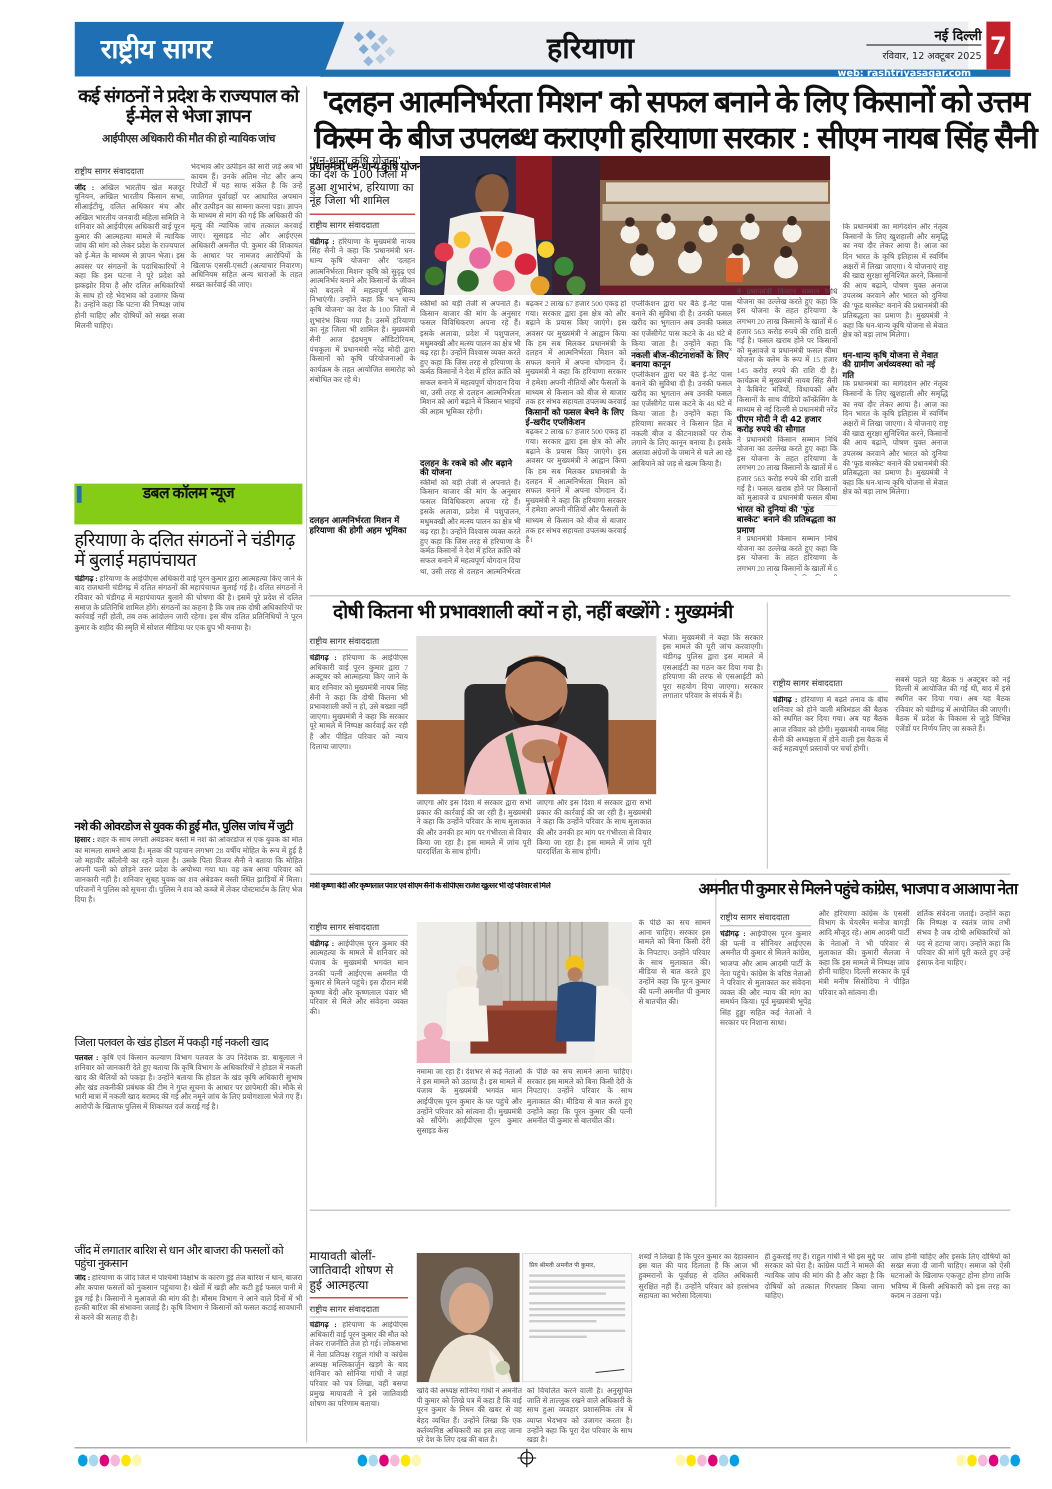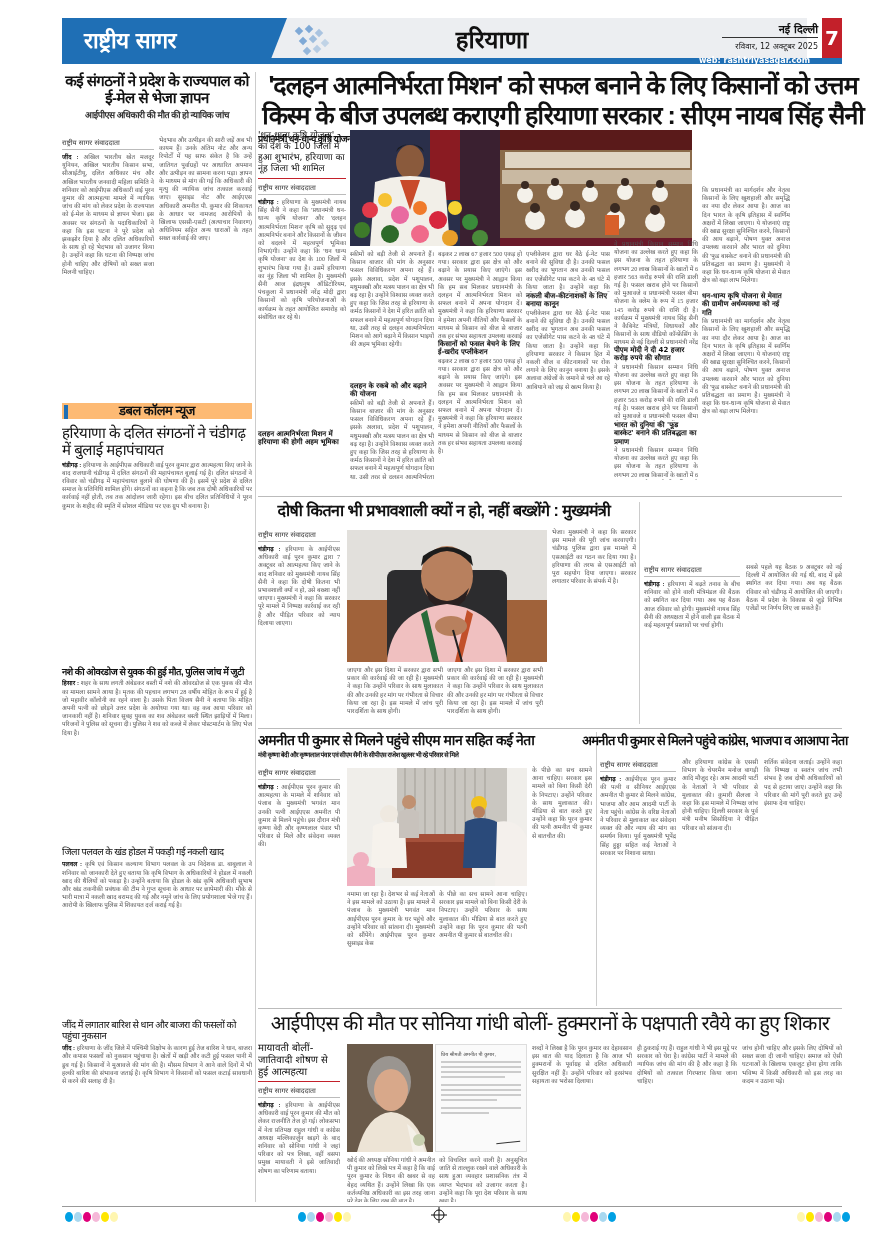--- a/index.html
+++ b/index.html
@@ -16,21 +16,21 @@
     font-weight: bold; font-size: 22px; letter-spacing: -0.5px; }
   .mast-mid { position: absolute; left: 205px; top: 0; width: 540px; height: 40px; background: #eceef1; }
   .mast-dots { position: absolute; left: 232px; top: 8px; width: 50px; height: 30px; }
   .mast-dots span { position: absolute; width: 6px; height: 6px; background: #7fa9d6; transform: rotate(45deg); }
   .mast-section { position: absolute; left: 330px; top: 4px; width: 200px; text-align: center;
     font-size: 24px; font-weight: bold; color: #111; }
   .mast-bar { position: absolute; left: 205px; top: 40px; width: 575px; height: 6px; background: #1f6fb5; }
   .mast-city { position: absolute; left: 660px; top: 3px; width: 96px; text-align: right; font-size: 11px;
     font-weight: bold; color: #111; border-bottom: 1px solid #333; padding-bottom: 1px; }
   .mast-date { position: absolute; left: 650px; top: 22px; width: 106px; text-align: right; font-size: 8px; color: #222; }
-  .mast-web { position: absolute; left: 615px; top: 38px; width: 155px; text-align: center; font-size: 8px; color: #fff; font-weight: bold; }
+  .mast-web { position: absolute; left: 636px; top: 38px; width: 155px; text-align: left; font-size: 8px; color: #fff; font-weight: bold; }
   .mast-pg { position: absolute; left: 760px; top: 0; width: 20px; height: 40px; background: #c3202a; color: #fff;
     font-size: 20px; font-weight: bold; text-align: center; line-height: 40px; }
 
   
   .abs { position: absolute; }
   .hl { font-weight: bold; color: #111; line-height: 1.15; font-family: "Liberation Sans", sans-serif; letter-spacing: -0.5px; }
   .byline { font-size: 7px; color: #333; text-align: left; padding: 2px 0; border-bottom: 1px solid #bbb; }
   .txt { font-size: 6.2px; line-height: 8.2px; color: #555; text-align: justify; overflow: hidden; font-family: "Liberation Serif", serif; }
   .txt b { color: #111; }
   .subhd { font-size: 7px; font-weight: bold; color: #111; line-height: 8.4px; }
@@ -79,21 +79,21 @@
       <div class="txt" style="height:250px;margin-top:3px;"><b>जींद :</b> <span>अखिल भारतीय खेत मजदूर यूनियन, अखिल भारतीय किसान सभा, सीआईटीयू, दलित अधिकार मंच और अखिल भारतीय जनवादी महिला समिति ने शनिवार को आईपीएस अधिकारी वाई पूरन कुमार की आत्महत्या मामले में न्यायिक जांच की मांग को लेकर प्रदेश के राज्यपाल को ई-मेल के माध्यम से ज्ञापन भेजा। इस अवसर पर संगठनों के पदाधिकारियों ने कहा कि इस घटना ने पूरे प्रदेश को झकझोर दिया है और दलित अधिकारियों के साथ हो रहे भेदभाव को उजागर किया है। उन्होंने कहा कि घटना की निष्पक्ष जांच होनी चाहिए और दोषियों को सख्त सजा मिलनी चाहिए।</span></div>
     </div>
     <div class="abs" style="left:97px;top:64px;width:93px;">
       <div class="txt" style="height:262px;">भेदभाव और उत्पीड़न की सारी जड़ें अब भी कायम हैं। उनके अंतिम नोट और अन्य रिपोर्टों में यह साफ संकेत है कि उन्हें जातिगत पूर्वाग्रहों पर आधारित अपमान और उत्पीड़न का सामना करना पड़ा। ज्ञापन के माध्यम से मांग की गई कि अधिकारी की मृत्यु की न्यायिक जांच तत्काल करवाई जाए। सुसाइड नोट और आईएएस अधिकारी अमनीत पी. कुमार की शिकायत के आधार पर नामजद आरोपियों के खिलाफ एससी-एसटी (अत्याचार निवारण) अधिनियम सहित अन्य धाराओं के तहत सख्त कार्रवाई की जाए।</div>
     </div>
   </div>
 
   <div class="rule-v" style="left:193px;top:54px;height:1130px;"></div>
 
   <div class="abs" style="left:0;top:385px;width:190px;">
-    <div style="position:relative;height:16px;background:#fdba74;">
+    <div style="position:relative;height:34px;background:#84cc16;">
       <div style="position:absolute;left:2px;top:2px;width:4px;height:14px;background:#1f6fb5;"></div>
       <div class="hl" style="position:absolute;left:0;right:0;top:1px;text-align:center;font-size:13px;">डबल कॉलम न्यूज</div>
     </div>
 
     <div style="margin-top:5px;">
       <div class="hl" style="font-size:15px;font-weight:normal;">हरियाणा के दलित संगठनों ने चंडीगढ़ में बुलाई महापंचायत</div>
       <div class="txt" style="height:204px;margin-top:2px;"><b>चंडीगढ़ :</b> <span>हरियाणा के आईपीएस अधिकारी वाई पूरन कुमार द्वारा आत्महत्या किए जाने के बाद राजधानी चंडीगढ़ में दलित संगठनों की महापंचायत बुलाई गई है। दलित संगठनों ने रविवार को चंडीगढ़ में महापंचायत बुलाने की घोषणा की है। इसमें पूरे प्रदेश से दलित समाज के प्रतिनिधि शामिल होंगे। संगठनों का कहना है कि जब तक दोषी अधिकारियों पर कार्रवाई नहीं होती, तब तक आंदोलन जारी रहेगा। इस बीच दलित प्रतिनिधियों ने पूरन कुमार के शहीद की स्मृति में सोशल मीडिया पर एक ग्रुप भी बनाया है।</span></div>
     </div>
 
     <div style="margin-top:2px;">
@@ -250,21 +250,20 @@
     <div class="byline">राष्ट्रीय सागर संवाददाता</div>
     <div class="txt" style="height:148px;margin-top:3px;"><b>चंडीगढ़ :</b> <span>हरियाणा में बढ़ते तनाव के बीच शनिवार को होने वाली मंत्रिमंडल की बैठक को स्थगित कर दिया गया। अब यह बैठक आज रविवार को होगी। मुख्यमंत्री नायब सिंह सैनी की अध्यक्षता में होने वाली इस बैठक में कई महत्वपूर्ण प्रस्तावों पर चर्चा होगी।</span></div>
   </div>
   <div class="abs" style="left:684px;top:545px;width:96px;">
     <div class="txt" style="height:160px;">सबसे पहले यह बैठक 9 अक्टूबर को नई दिल्ली में आयोजित की गई थी, बाद में इसे स्थगित कर दिया गया। अब यह बैठक रविवार को चंडीगढ़ में आयोजित की जाएगी। बैठक में प्रदेश के विकास से जुड़े विभिन्न एजेंडों पर निर्णय लिए जा सकते हैं।</div>
   </div>
 
   <div class="rule-h" style="left:196px;top:710px;width:584px;"></div>
 
   <div class="abs" style="left:196px;top:714px;width:330px;">
-    <div class="hl" style="font-size:14px;white-space:nowrap;">अमनीत पी कुमार से मिलने पहुंचे सीएम मान सहित कई नेता</div>
     <div class="hl" style="font-size:6.5px;margin-top:3px;white-space:nowrap;overflow:hidden;">मंत्री कृष्णा बेदी और कृष्णलाल पंवार एवं सीएम सैनी के सीपीएस राजेश खुल्लर भी रहे परिवार से मिले</div>
   </div>
   <div class="abs" style="left:196px;top:748px;width:82px;">
     <div class="byline">राष्ट्रीय सागर संवाददाता</div>
     <div class="txt" style="height:220px;margin-top:3px;"><b>चंडीगढ़ :</b> <span>आईपीएस पूरन कुमार की आत्महत्या के मामले में शनिवार को पंजाब के मुख्यमंत्री भगवंत मान उनकी पत्नी आईएएस अमनीत पी कुमार से मिलने पहुंचे। इस दौरान मंत्री कृष्णा बेदी और कृष्णलाल पंवार भी परिवार से मिले और संवेदना व्यक्त की।</span></div>
   </div>
   <div class="photo" style="left:285px;top:750px;width:180px;height:118px;">
     <svg width="180" height="118" viewBox="0 0 180 118">
       <rect width="180" height="118" fill="#f0eeea"></rect>
       <rect x="50" y="0" width="110" height="80" fill="#c9c6c0"></rect>
@@ -314,23 +313,20 @@
   </div>
   <div class="abs" style="left:620px;top:740px;width:76px;">
     <div class="txt" style="height:246px;">और हरियाणा कांग्रेस के एससी विभाग के चेयरमैन मनोज बागड़ी आदि मौजूद रहे। आम आदमी पार्टी के नेताओं ने भी परिवार से मुलाकात की। कुमारी सैलजा ने कहा कि इस मामले में निष्पक्ष जांच होनी चाहिए। दिल्ली सरकार के पूर्व मंत्री मनीष सिसोदिया ने पीड़ित परिवार को सांत्वना दी।</div>
   </div>
   <div class="abs" style="left:702px;top:740px;width:78px;">
     <div class="txt" style="height:246px;">शर्तिक संवेदना जताई। उन्होंने कहा कि निष्पक्ष व स्वतंत्र जांच तभी संभव है जब दोषी अधिकारियों को पद से हटाया जाए। उन्होंने कहा कि परिवार की मांगें पूरी करते हुए उन्हें इंसाफ देना चाहिए।</div>
   </div>
 
   <div class="rule-h" style="left:196px;top:990px;width:584px;"></div>
 
-  <div class="abs" style="left:196px;top:994px;width:584px;">
-    <div class="hl" style="font-size:20px;text-align:center;white-space:nowrap;letter-spacing:-0.8px;font-weight:normal;">आईपीएस की मौत पर सोनिया गांधी बोलीं- हुक्मरानों के पक्षपाती रवैये का हुए शिकार</div>
-  </div>
 
   <div class="abs" style="left:196px;top:1024px;width:82px;">
     <div class="redline" style="font-size:10px;line-height:12px;color:#111;padding-bottom:3px;">मायावती बोलीं- जातिवादी शोषण से हुई आत्महत्या</div>
     <div class="byline" style="margin-top:2px;">राष्ट्रीय सागर संवाददाता</div>
     <div class="txt" style="height:126px;margin-top:3px;"><b>चंडीगढ़ :</b> <span>हरियाणा के आईपीएस अधिकारी वाई पूरन कुमार की मौत को लेकर राजनीति तेज हो गई। लोकसभा में नेता प्रतिपक्ष राहुल गांधी व कांग्रेस अध्यक्ष मल्लिकार्जुन खड़गे के बाद शनिवार को सोनिया गांधी ने जहां परिवार को पत्र लिखा, वहीं बसपा प्रमुख मायावती ने इसे जातिवादी शोषण का परिणाम बताया।</span></div>
   </div>
 
   <div class="photo" style="left:285px;top:1026px;width:180px;height:108px;">
     <svg width="180" height="108" viewBox="0 0 180 108">
       <rect width="86" height="108" fill="#6a5a4a"></rect>

